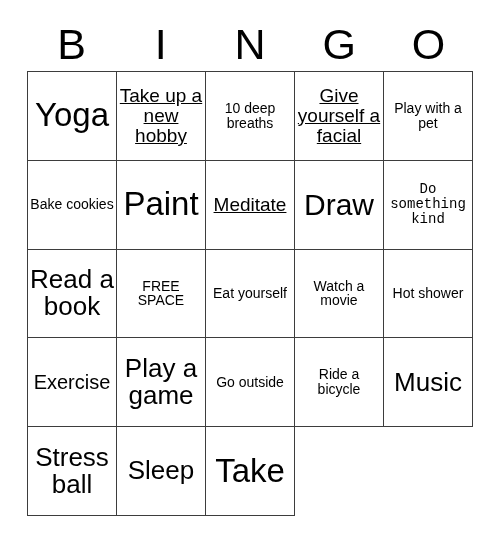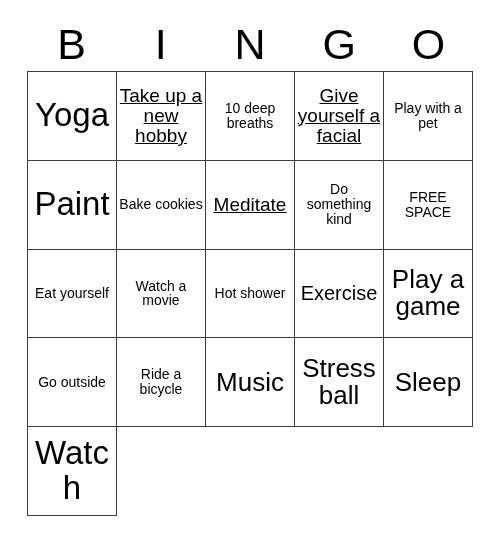--- a/index.html
+++ b/index.html
@@ -74,21 +74,21 @@
     color: #000;
     word-wrap: break-word;
   }
   
   .fs-xxl .cell-text { font-size: 33px; }
   .fs-xl  .cell-text { font-size: 30px; }
   .fs-lg  .cell-text { font-size: 26px; }
   .fs-md  .cell-text { font-size: 14px; }
   .fs-sm  .cell-text { font-size: 19px; text-decoration: underline; }
   .fs-xs  .cell-text { font-size: 20px; }
-  .fs-xxs .cell-text { font-size: 14px; }
+  .fs-xxs .cell-text { font-size: 14px; font-family: Liberation Mono, monospace; }
 </style>
 </head>
 <body>
 
 <div id="card">
 
   <div id="header-row">
     <div class="header-letter">B</div>
     <div class="header-letter">I</div>
     <div class="header-letter">N</div>
@@ -106,32 +106,38 @@
     <div class="cell fs-md">
         <span class="cell-text">10 deep breaths</span>
       </div>
     <div class="cell fs-sm">
         <span class="cell-text">Give yourself a facial</span>
       </div>
     <div class="cell fs-md">
         <span class="cell-text">Play with a pet</span>
       </div>
 
+    <div class="cell fs-md">
+        <span class="cell-text">Bake cookies</span>
+      </div>
     <div class="cell fs-xxl">
         <span class="cell-text">Paint</span>
-      </div>
-    <div class="cell fs-md">
-        <span class="cell-text">Bake cookies</span>
       </div>
     <div class="cell fs-sm">
         <span class="cell-text">Meditate</span>
       </div>
+    <div class="cell fs-xl">
+        <span class="cell-text">Draw</span>
+      </div>
 
     <div class="cell fs-xxs">
         <span class="cell-text">Do something kind</span>
+      </div>
+    <div class="cell fs-lg">
+        <span class="cell-text">Read a book</span>
       </div>
     <div class="cell fs-md">
         <span class="cell-text">FREE SPACE</span>
       </div>
     <div class="cell fs-md">
         <span class="cell-text">Eat yourself</span>
       </div>
     <div class="cell fs-md">
         <span class="cell-text">Watch a movie</span>
       </div>
@@ -155,17 +161,17 @@
     <div class="cell fs-lg">
         <span class="cell-text">Music</span>
       </div>
     <div class="cell fs-lg">
         <span class="cell-text">Stress ball</span>
       </div>
     <div class="cell fs-lg">
         <span class="cell-text">Sleep</span>
       </div>
     <div class="cell fs-xxl">
-        <span class="cell-text">Watch</span>
+        <span class="cell-text">Take</span>
       </div>
   </div>
 
 </div>
 
 </body></html>

